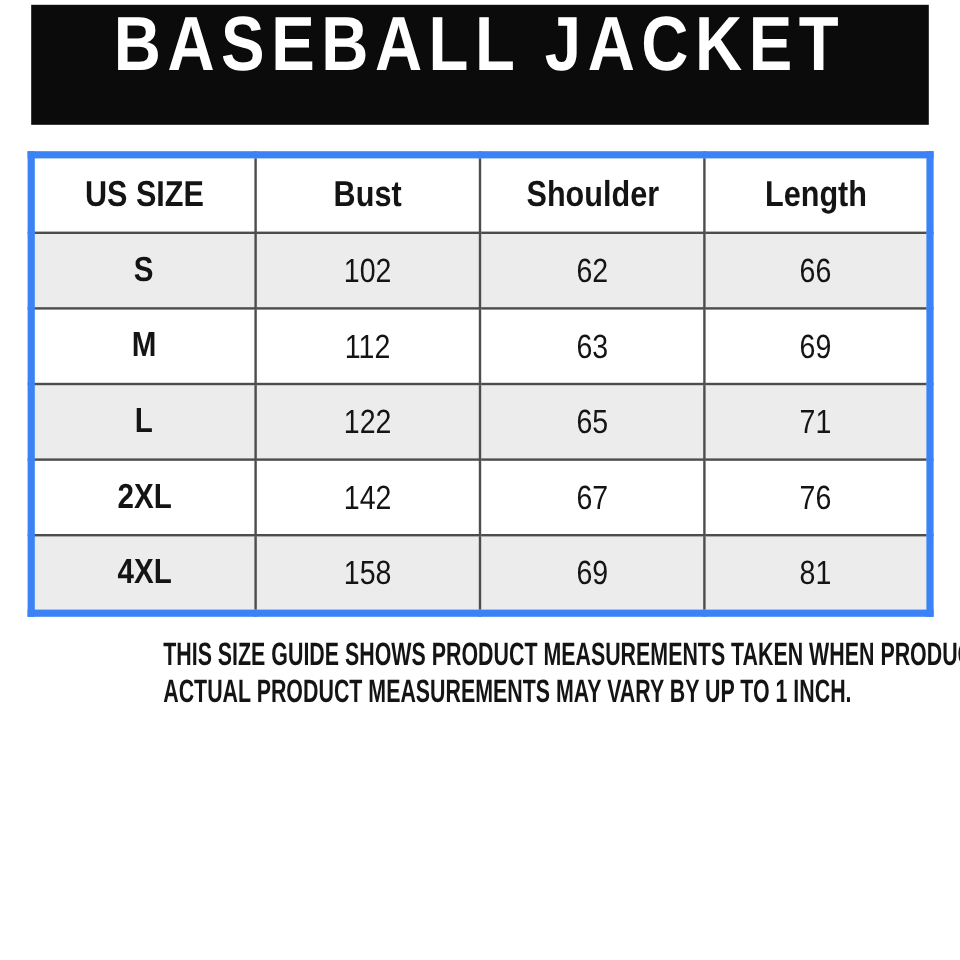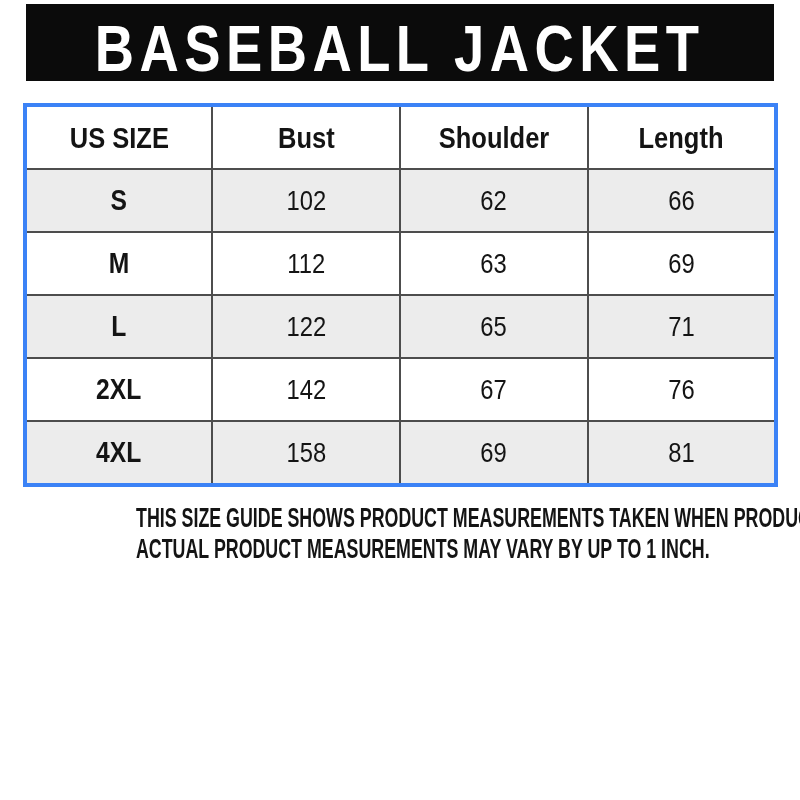--- a/index.html
+++ b/index.html
@@ -12,44 +12,44 @@
   .page {
     width: 800px;
     height: 800px;
     background: #ffffff;
     overflow: hidden;
     position: relative;
   }
   
   .title-bar {
     width: 748px;
-    height: 77px;
+    height: 100px;
     margin: 4px auto 0 auto;
     background: #0b0b0b;
     display: flex;
-    align-items: flex-end;
+    align-items: flex-start;
     justify-content: center;
   }
   .title-text {
     color: #ffffff;
     font-weight: bold;
     font-size: 64px;
     letter-spacing: 0.10em;
     white-space: nowrap;
     transform: scaleX(0.85);
     transform-origin: 50% 50%;
     line-height: 1;
   }
   
   table.size-table {
     width: 755px;
     margin: 22px auto 0 auto;
     border-collapse: collapse;
     table-layout: fixed;
-    border: 4px solid #3b82f6;
+    border: 6px solid #3b82f6;
   }
   table.size-table th,
   table.size-table td {
     border: 2px solid #4d4d4d;
     height: 61px;
     padding: 0;
     text-align: center;
     vertical-align: middle;
     background: #ffffff;
   }

